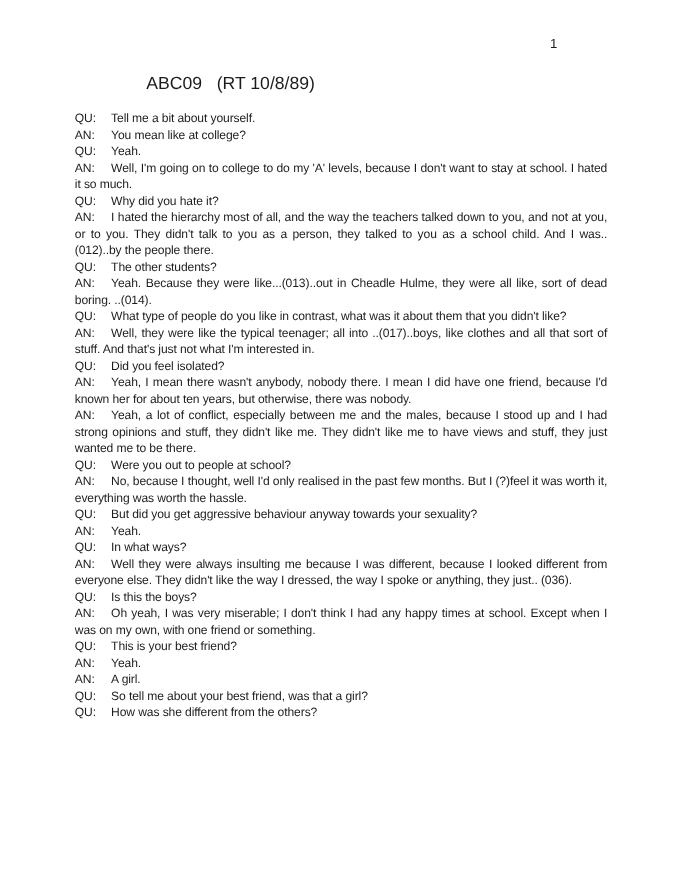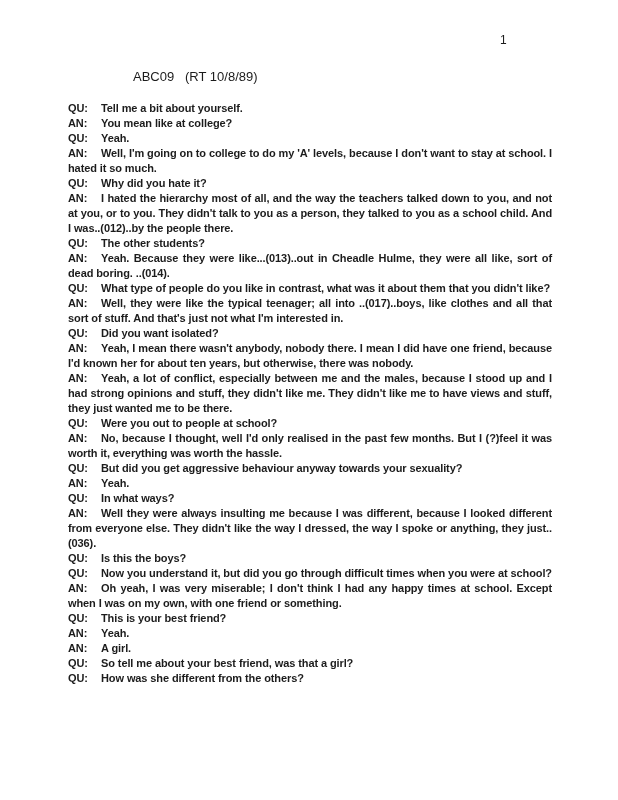--- a/index.html
+++ b/index.html
@@ -20,30 +20,29 @@
     position: absolute;
     left: 500px;
     top: 33px;
     font-size: 12px;
     line-height: 14px;
   }
   .doc-header {
     position: absolute;
     left: 133px;
     top: 69px;
-    font-size: 13px;
+    font-size: 16px;
     line-height: 15px;
     white-space: pre;
   }
   .transcript {
     position: absolute;
     left: 68px;
     top: 101px;
     width: 484px;
-    font-weight: bold;
   }
   .line {
     margin: 0;
     font-size: 11px;
     line-height: 15px;
     letter-spacing: -0.1px;
     text-align: justify;
   }
   .speaker {
     display: inline-block;
@@ -70,21 +69,21 @@
   <p class="line"><span class="speaker">AN:</span><span class="line-text">I hated the hierarchy most of all, and the way the teachers talked down to you, and not at you, or to you. They didn't talk to you as a person, they talked to you as a school child. And I was..(012)..by the people there.</span></p>
 
   <p class="line"><span class="speaker">QU:</span><span class="line-text">The other students?</span></p>
 
   <p class="line"><span class="speaker">AN:</span><span class="line-text">Yeah. Because they were like...(013)..out in Cheadle Hulme, they were all like, sort of dead boring. ..(014).</span></p>
 
   <p class="line"><span class="speaker">QU:</span><span class="line-text">What type of people do you like in contrast, what was it about them that you didn't like?</span></p>
 
   <p class="line"><span class="speaker">AN:</span><span class="line-text">Well, they were like the typical teenager; all into ..(017)..boys, like clothes and all that sort of stuff. And that's just not what I'm interested in.</span></p>
 
-  <p class="line"><span class="speaker">QU:</span><span class="line-text">Did you want isolated?</span></p>
+  <p class="line"><span class="speaker">QU:</span><span class="line-text">Did you feel isolated?</span></p>
 
   <p class="line"><span class="speaker">AN:</span><span class="line-text">Yeah, I mean there wasn't anybody, nobody there. I mean I did have one friend, because I'd known her for about ten years, but otherwise, there was nobody.</span></p>
 
 
   <p class="line"><span class="speaker">AN:</span><span class="line-text">Yeah, a lot of conflict, especially between me and the males, because I stood up and I had strong opinions and stuff, they didn't like me. They didn't like me to have views and stuff, they just wanted me to be there.</span></p>
 
   <p class="line"><span class="speaker">QU:</span><span class="line-text">Were you out to people at school?</span></p>
 
   <p class="line"><span class="speaker">AN:</span><span class="line-text">No, because I thought, well I'd only realised in the past few months. But I (?)feel it was worth it, everything was worth the hassle.</span></p>
 
@@ -92,21 +91,20 @@
 
   <p class="line"><span class="speaker">AN:</span><span class="line-text">Yeah.</span></p>
 
   <p class="line"><span class="speaker">QU:</span><span class="line-text">In what ways?</span></p>
 
   <p class="line"><span class="speaker">AN:</span><span class="line-text">Well they were always insulting me because I was different, because I looked different from everyone else. They didn't like the way I dressed, the way I spoke or anything, they just.. (036).</span></p>
 
   <p class="line"><span class="speaker">QU:</span><span class="line-text">Is this the boys?</span></p>
 
 
-  <p class="line"><span class="speaker">QU:</span><span class="line-text">Now you understand it, but did you go through difficult times when you were at school?</span></p>
 
   <p class="line"><span class="speaker">AN:</span><span class="line-text">Oh yeah, I was very miserable; I don't think I had any happy times at school. Except when I was on my own, with one friend or something.</span></p>
 
   <p class="line"><span class="speaker">QU:</span><span class="line-text">This is your best friend?</span></p>
 
   <p class="line"><span class="speaker">AN:</span><span class="line-text">Yeah.</span></p>
 
   <p class="line"><span class="speaker">AN:</span><span class="line-text">A girl.</span></p>
 
   <p class="line"><span class="speaker">QU:</span><span class="line-text">So tell me about your best friend, was that a girl?</span></p>

